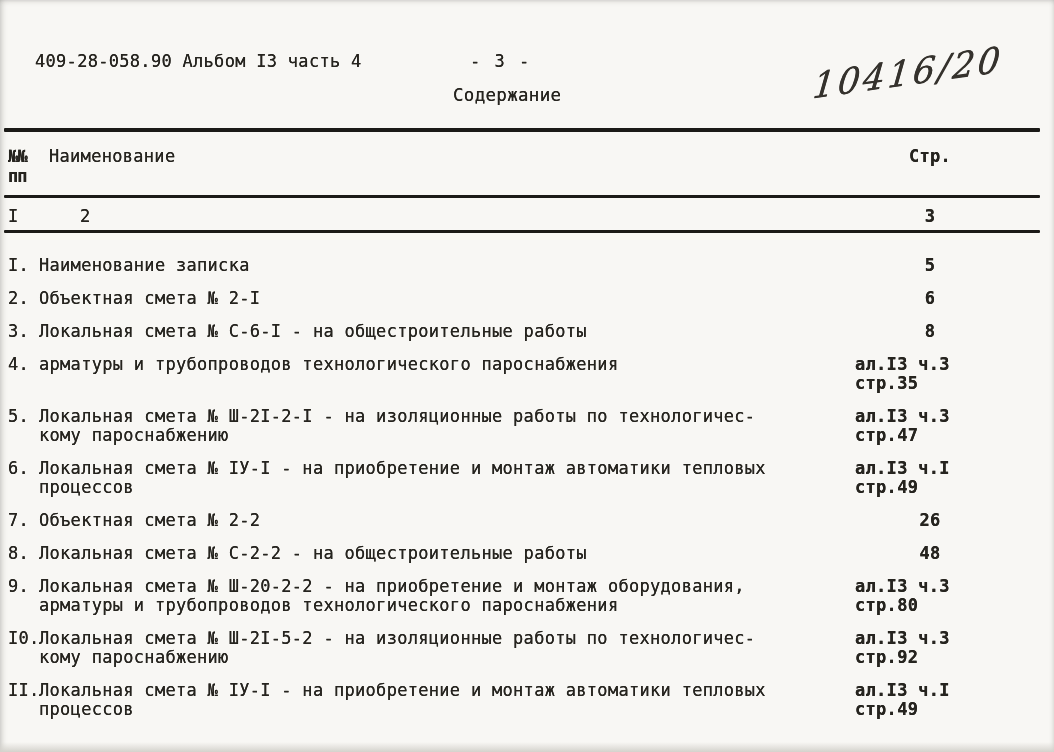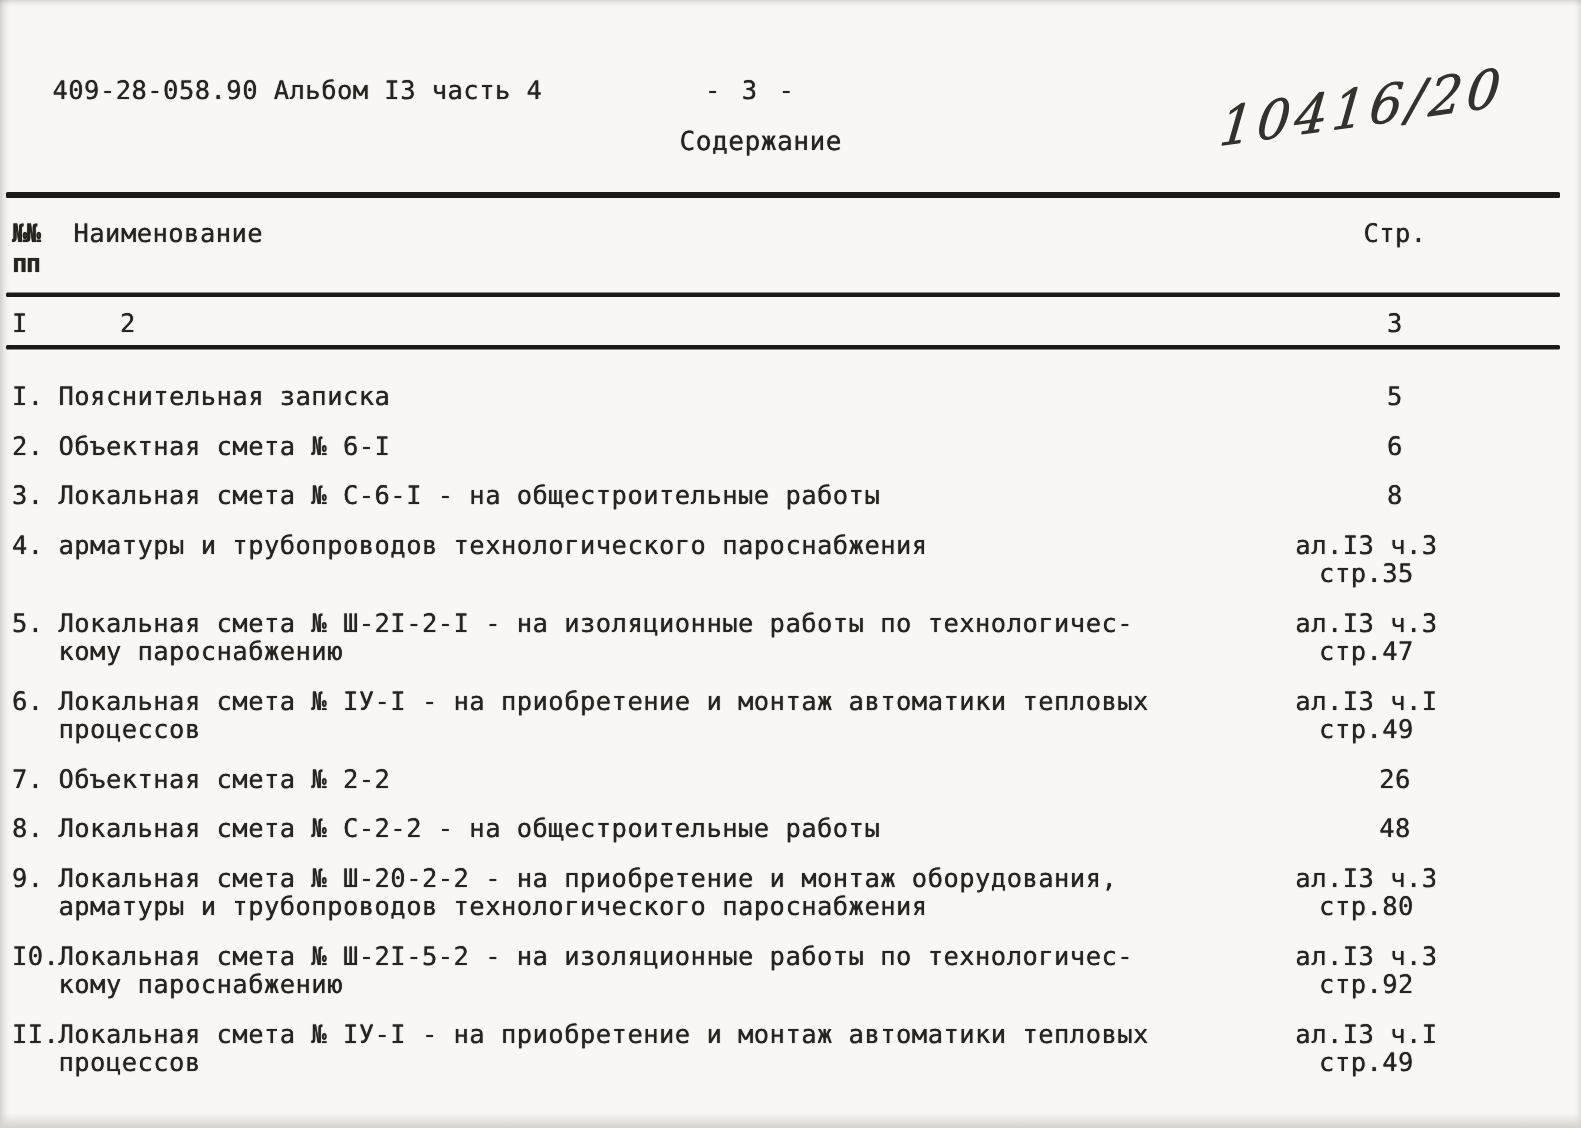--- a/index.html
+++ b/index.html
@@ -33,37 +33,37 @@
   
   .rule{position:absolute;left:4px;right:14px;background:#1b1a17;border-radius:1px;}
   .rule-1{top:128px;height:4px;}
   .rule-2{top:195px;height:3px;}
   .rule-3{top:230px;height:3px;}
 
   
   .cols{display:flex;align-items:flex-start;}
   .c-num{flex:none;width:34px;padding-left:3px;box-sizing:border-box;}
   .c-name{flex:1;min-width:0;}
-  .c-page{flex:none;width:150px;margin-right:44px;box-sizing:border-box;}
+  .c-page{flex:none;width:150px;margin-right:44px;box-sizing:border-box;font-weight:bold;}
 
   
   .thead{position:absolute;left:5px;right:5px;top:146px;font-size:17px;line-height:20px;}
   .num-hdr{font-weight:bold;letter-spacing:-1px;}
   .name-hdr{padding-left:10px;}
   .page-hdr{text-align:center;}
   .colnums{position:absolute;left:5px;right:5px;top:206px;font-size:17px;}
   .colnum-name{padding-left:41px;}
   .colnum-page{text-align:center;}
 
   
   .rows{position:absolute;left:5px;right:5px;top:256px;font-size:17px;line-height:19px;}
   .row{margin-bottom:14px;}
   .text-line,.page-line{white-space:nowrap;}
   .pg-center{text-align:center;}
-  .pg-right{text-align:center;padding-right:38px;}
+  .pg-right{text-align:left;padding-right:38px;}
 </style>
 </head>
 <body>
 
 <div class="page">
 
   <div class="doc-code tw">409-28-058.90 Альбом I3 часть 4</div>
   <div class="sheet-no tw">- 3 -</div>
   <div class="handwritten">10416/20</div>
   <div class="contents-title tw">Содержание</div>
@@ -84,30 +84,30 @@
   <div class="colnums cols tw">
     <div class="c-num">I</div>
     <div class="c-name colnum-name">2</div>
     <div class="c-page colnum-page">3</div>
   </div>
 
   <div class="rows tw" id="rows">
       <div class="row cols">
     <div class="c-num">I.</div>
     <div class="c-name">
-          <div class="text-line">Пояснительная записка</div>
+          <div class="text-line">Наименование записка</div>
         </div>
     <div class="c-page pg-center">
           <div class="page-line">5</div>
         </div>
   </div>
       <div class="row cols">
     <div class="c-num">2.</div>
     <div class="c-name">
-          <div class="text-line">Объектная смета № 6-I</div>
+          <div class="text-line">Объектная смета № 2-I</div>
         </div>
     <div class="c-page pg-center">
           <div class="page-line">6</div>
         </div>
   </div>
       <div class="row cols">
     <div class="c-num">3.</div>
     <div class="c-name">
           <div class="text-line">Локальная смета № С-6-I - на общестроительные работы</div>
         </div>

